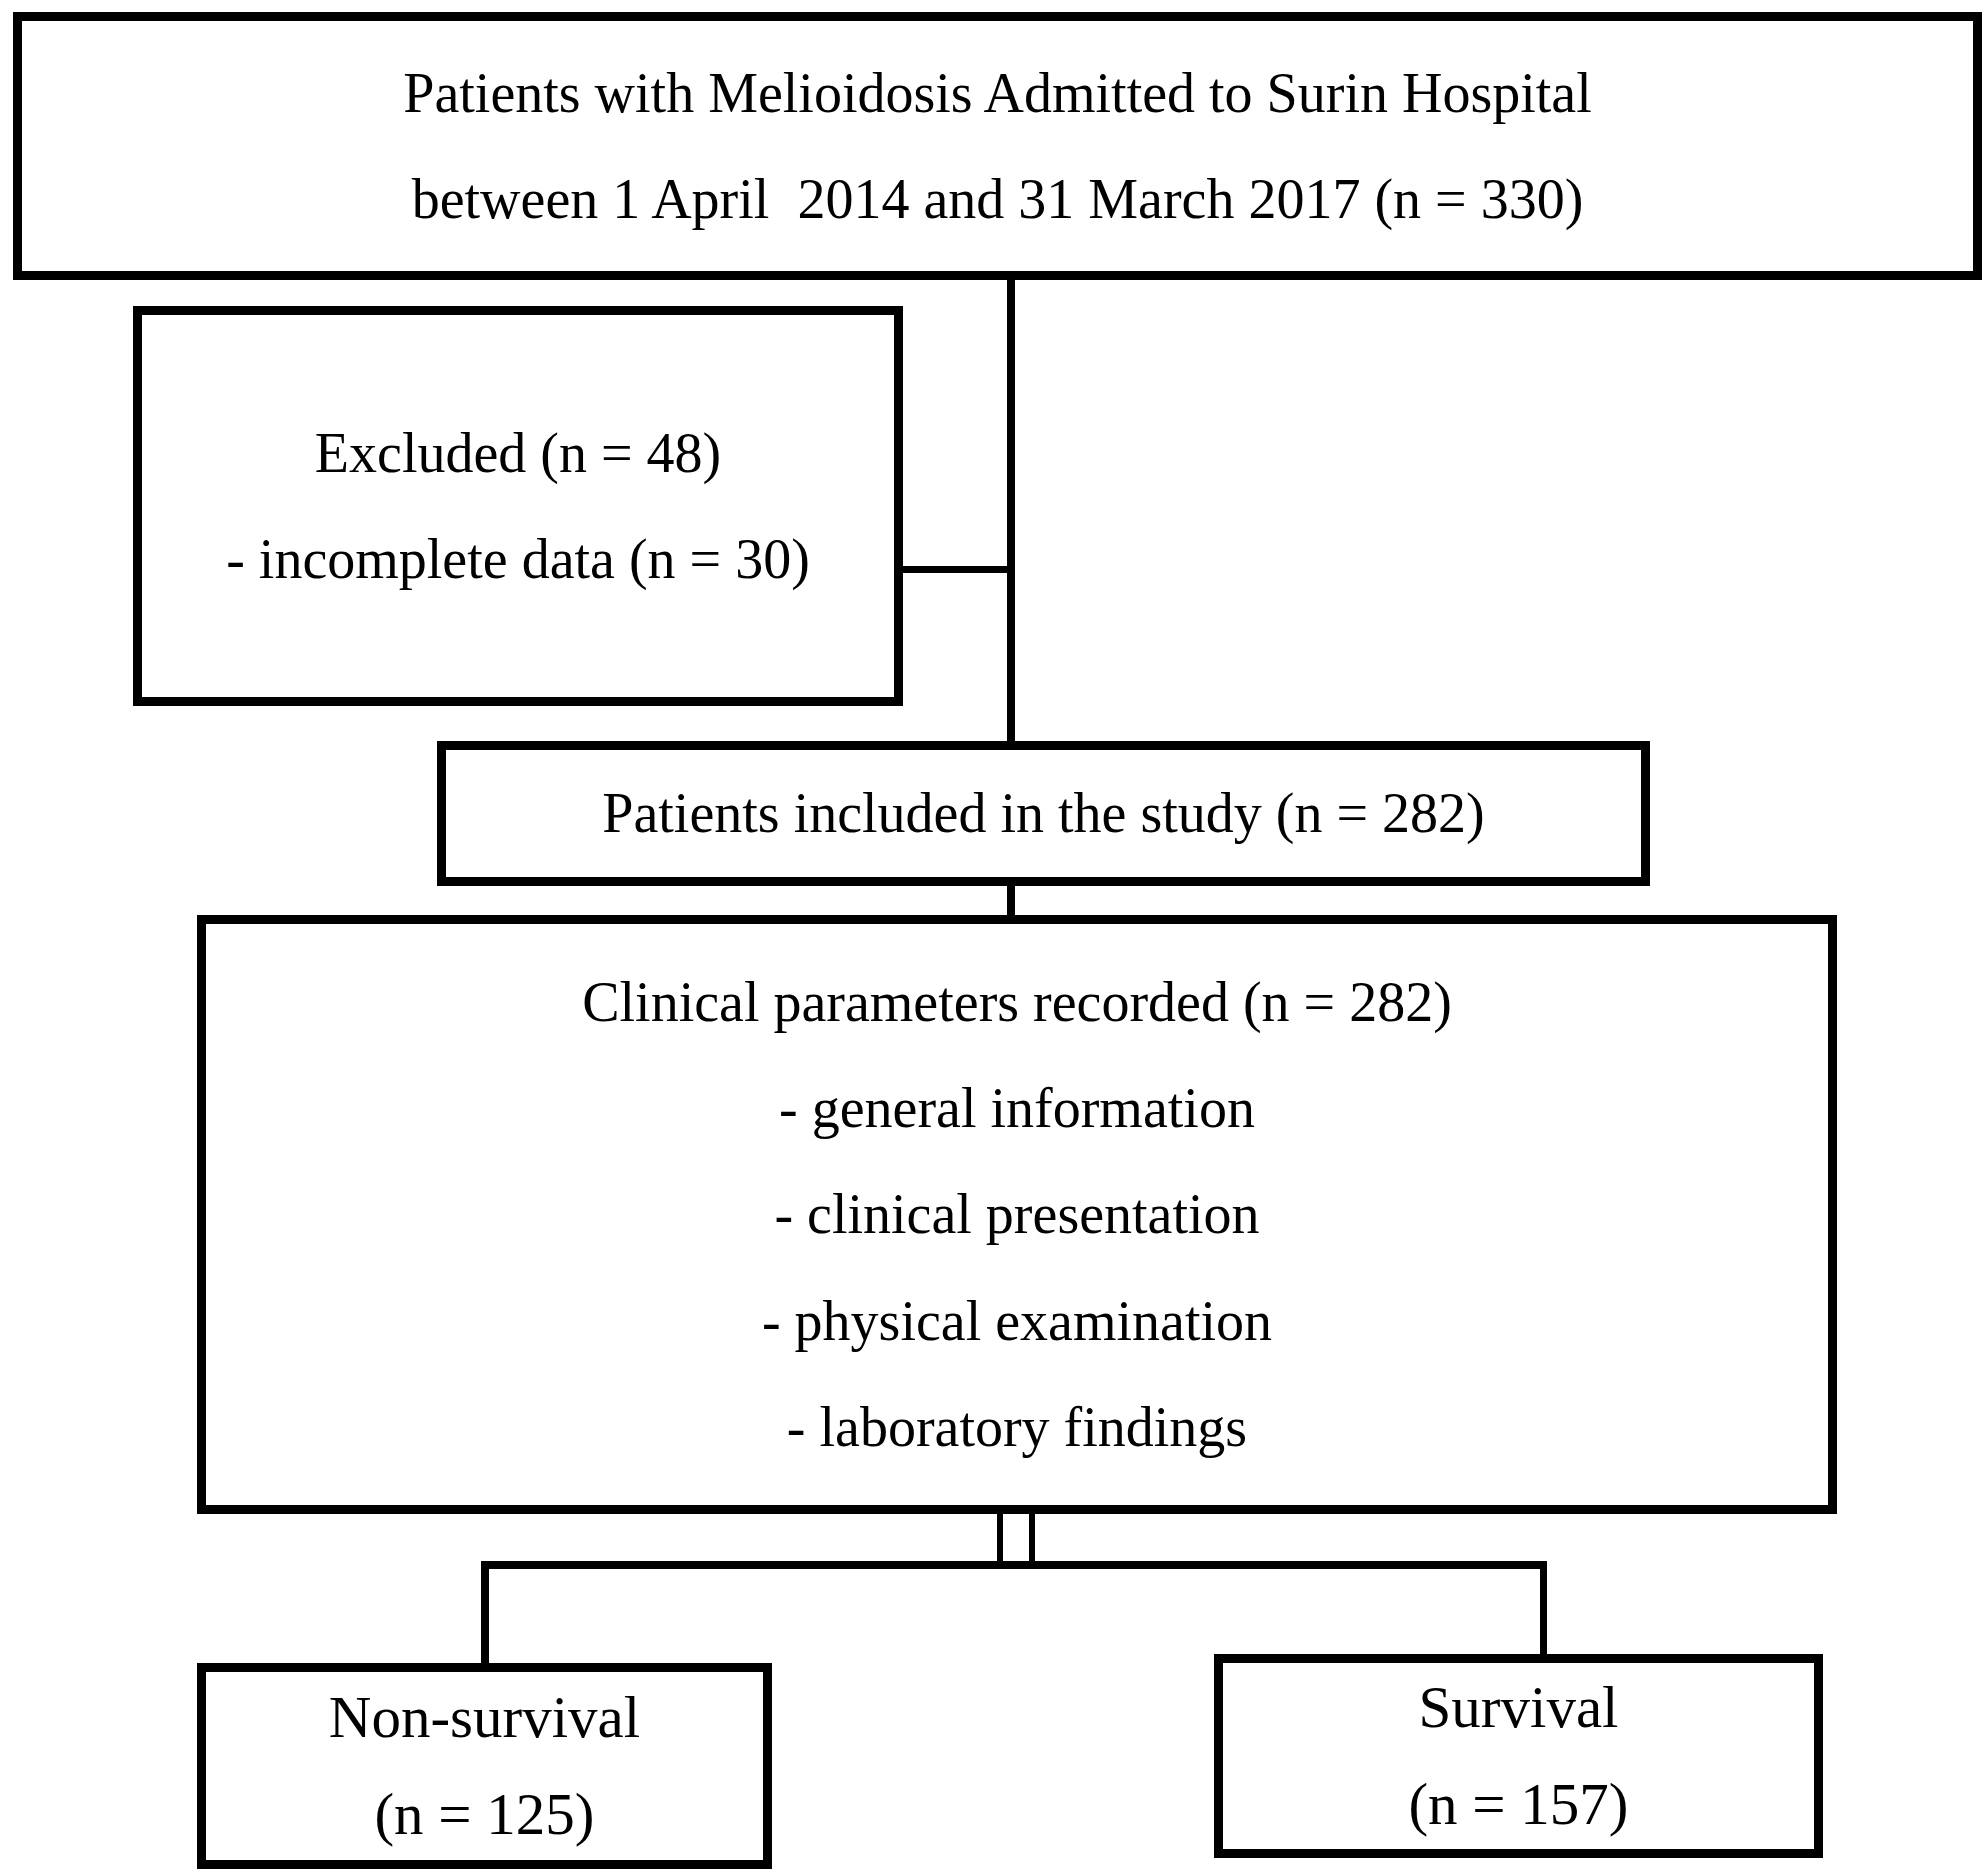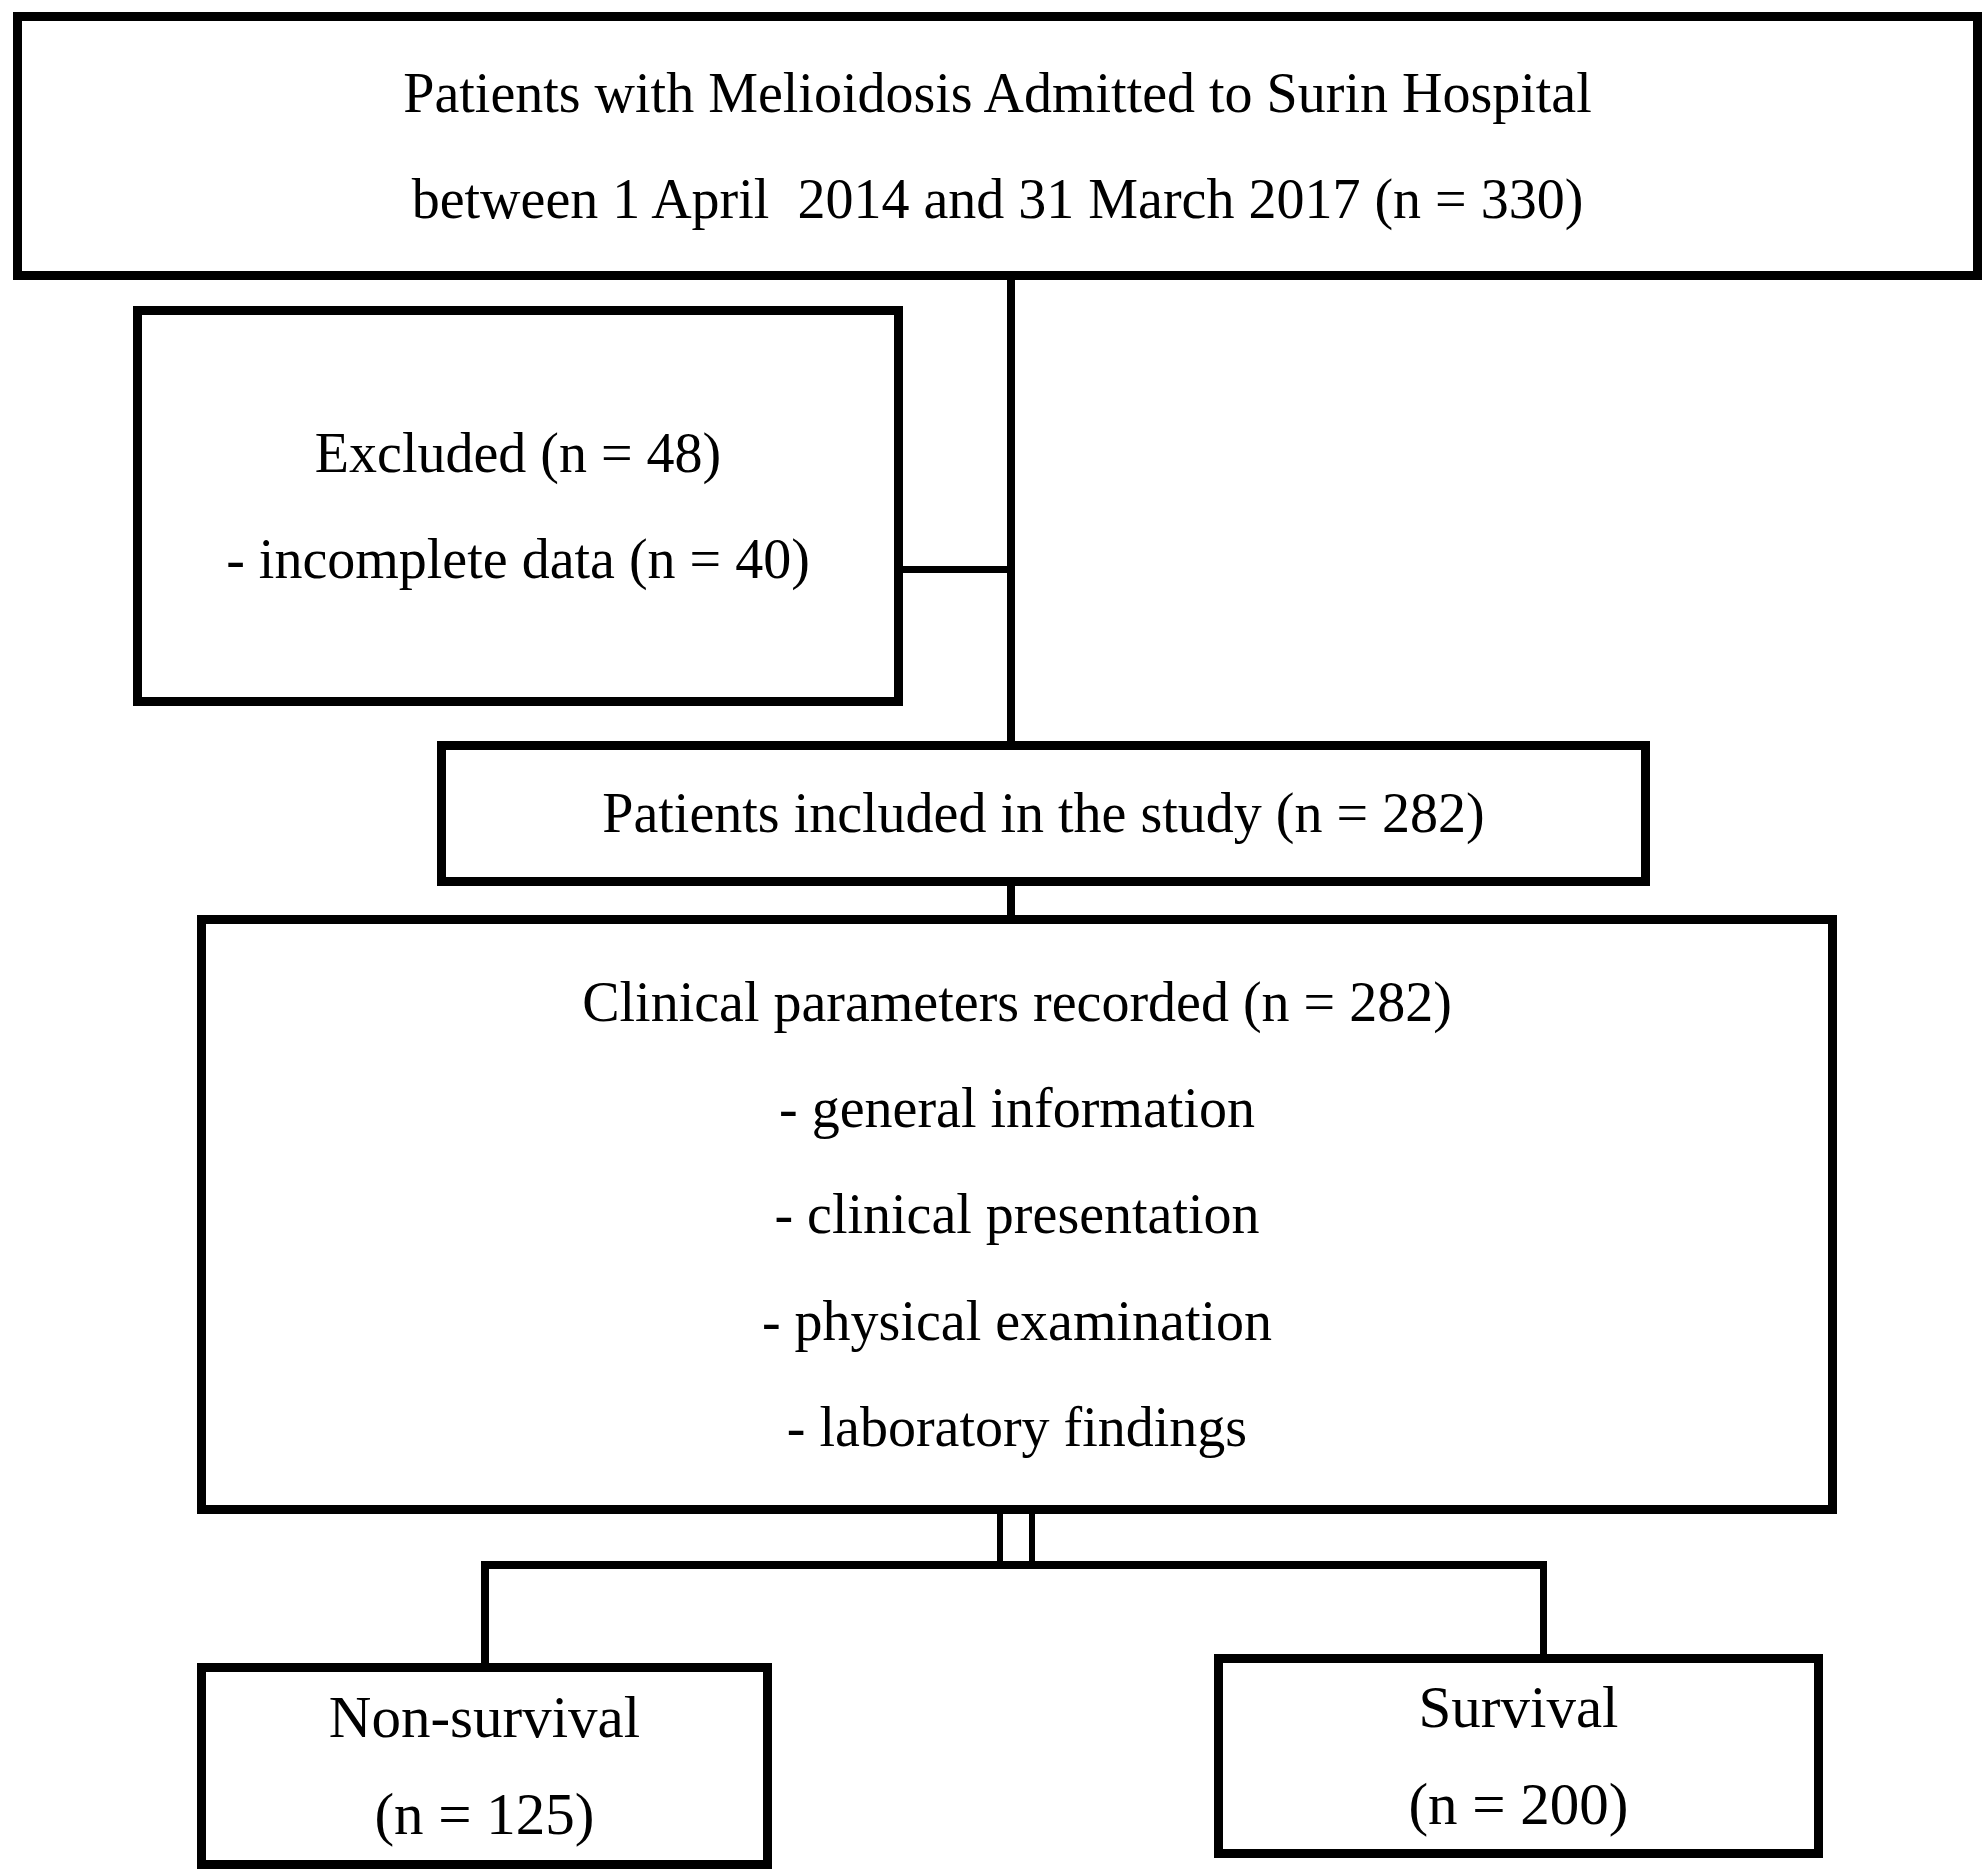--- a/index.html
+++ b/index.html
@@ -71,21 +71,21 @@
   <div class="conn c-drop-nonsurv"></div>
   <div class="conn c-drop-surv"></div>
 
   <div class="box b-admitted">
     <div class="txt-line">Patients with Melioidosis Admitted to Surin Hospital</div>
     <div class="txt-line">between 1 April  2014 and 31 March 2017 (n = 330)</div>
   </div>
 
   <div class="box b-excluded">
     <div class="txt-line">Excluded (n = 48)</div>
-    <div class="txt-line">- incomplete data (n = 40)</div>
+    <div class="txt-line">- incomplete data (n = 30)</div>
   </div>
 
   <div class="box b-included">
     <div class="txt-line">Patients included in the study (n = 282)</div>
   </div>
 
   <div class="box b-clinical">
     <div class="txt-line">Clinical parameters recorded (n = 282)</div>
     <div class="txt-line">- general information</div>
     <div class="txt-line">- clinical presentation</div>
@@ -93,17 +93,17 @@
     <div class="txt-line">- laboratory findings</div>
   </div>
 
   <div class="box b-nonsurv">
     <div class="txt-line">Non-survival</div>
     <div class="txt-line">(n = 125)</div>
   </div>
 
   <div class="box b-surv">
     <div class="txt-line">Survival</div>
-    <div class="txt-line">(n = 200)</div>
+    <div class="txt-line">(n = 157)</div>
   </div>
 
 </div>
 
 
 </body></html>

